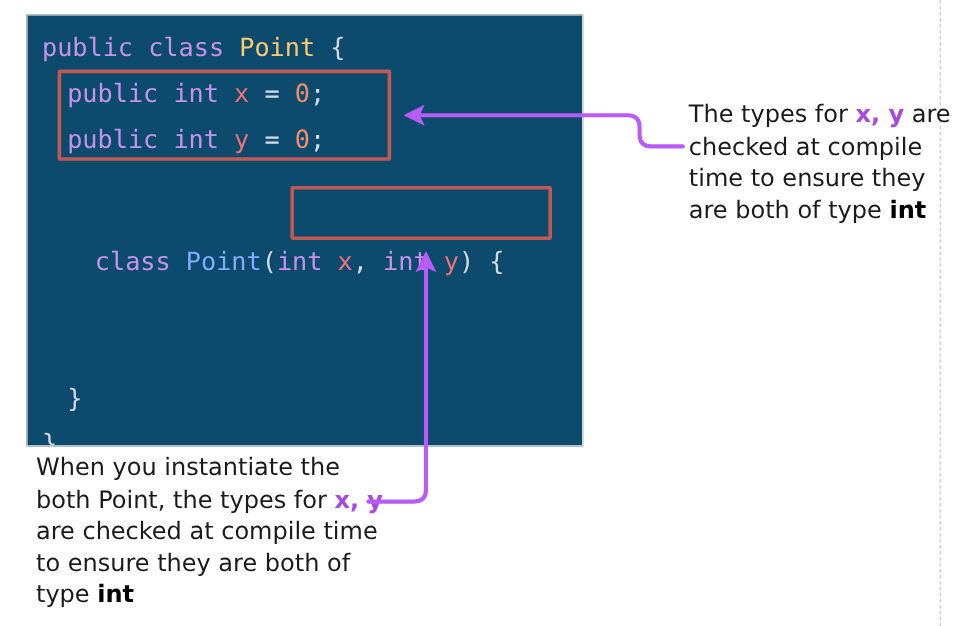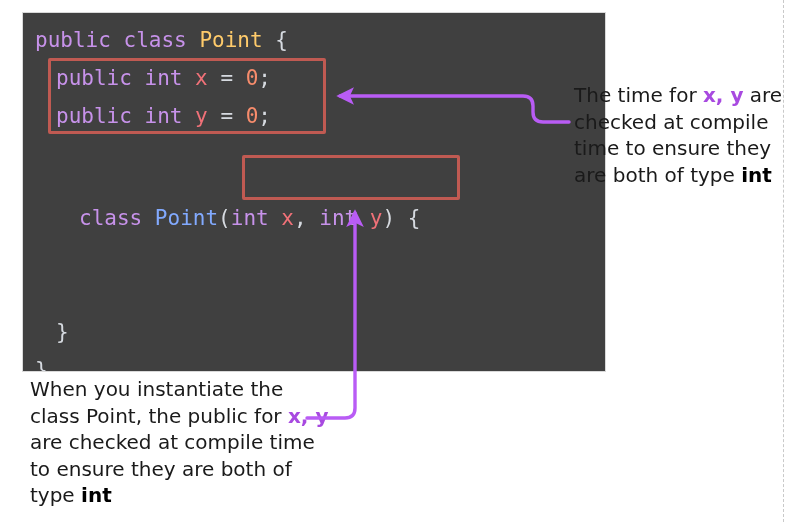--- a/index.html
+++ b/index.html
@@ -23,23 +23,23 @@
     width: 0;
     height: 522px;
     border-left: 1px dashed #c9c9c9;
   }
 
   
   #code-block {
     position: absolute;
     left: 22px;
     top: 12px;
-    width: 584px;
+    width: 464px;
     height: 360px;
-    background: #404040;
+    background: #0c4a6e;
     border: 1px solid #d9d9d9;
     box-sizing: border-box;
     overflow: hidden;
   }
   .code-line {
     position: absolute;
     left: 0;
     font-family: "DejaVu Sans Mono", monospace;
     font-size: 21px;
     line-height: 38px;
@@ -137,23 +137,23 @@
 
   <div class="code-line" style="top:300px;left:33px;"><span class="tok-plain">}</span></div>
 
   <div class="code-line" style="top:338px;left:12px;"><span class="tok-plain">}</span></div>
 
 </div>
 
 <div class="hl-box" id="hl-fields"></div>
 <div class="hl-box" id="hl-params"></div>
 
-<div class="annotation" id="annotation-top"><span>The time for </span><span class="hl-purple">x, y</span><span> are checked at compile time to ensure they are both of type </span><span class="hl-bold">int</span></div>
+<div class="annotation" id="annotation-top"><span>The types for </span><span class="hl-purple">x, y</span><span> are checked at compile time to ensure they are both of type </span><span class="hl-bold">int</span></div>
 
-<div class="annotation" id="annotation-bottom"><span>When you instantiate the class Point, the public for </span><span class="hl-purple">x, y</span><span> are checked at compile time to ensure they are both of type </span><span class="hl-bold">int</span></div>
+<div class="annotation" id="annotation-bottom"><span>When you instantiate the both Point, the types for </span><span class="hl-purple">x, y</span><span> are checked at compile time to ensure they are both of type </span><span class="hl-bold">int</span></div>
 
 <svg id="arrow-layer" viewBox="0 0 800 522">
   <defs>
     <marker id="arrowhead-purple" markerWidth="5.2" markerHeight="5.2" refX="4.1" refY="2.6" orient="auto" markerUnits="strokeWidth">
       <path d="M 0 0 L 5.2 2.6 L 0 5.2 L 1.2 2.6 Z" fill="#b95cf5"></path>
     </marker>
   </defs>
 
   <path d="M 569 122 L 543 122 Q 533 122 533 112 L 533 106 Q 533 96 523 96 L 340 96" fill="none" stroke="#b95cf5" stroke-width="3.4" stroke-linecap="round" marker-end="url(#arrowhead-purple)"></path>
 

